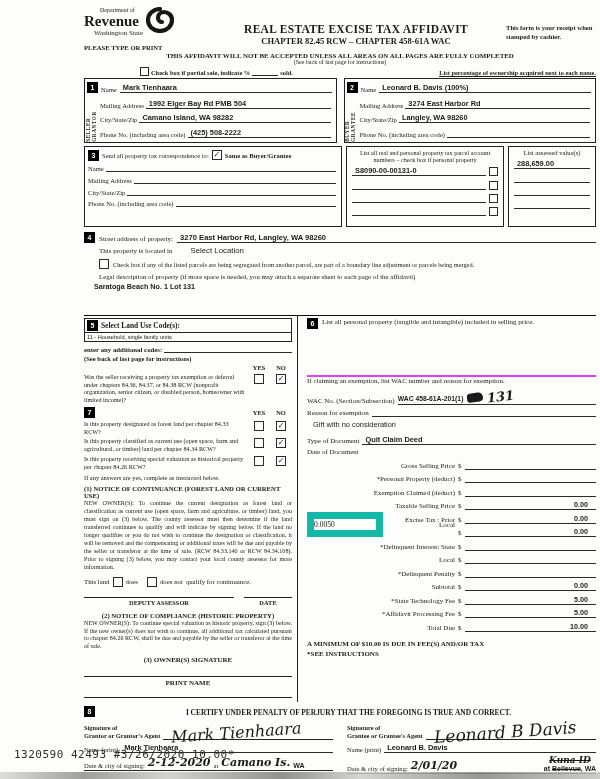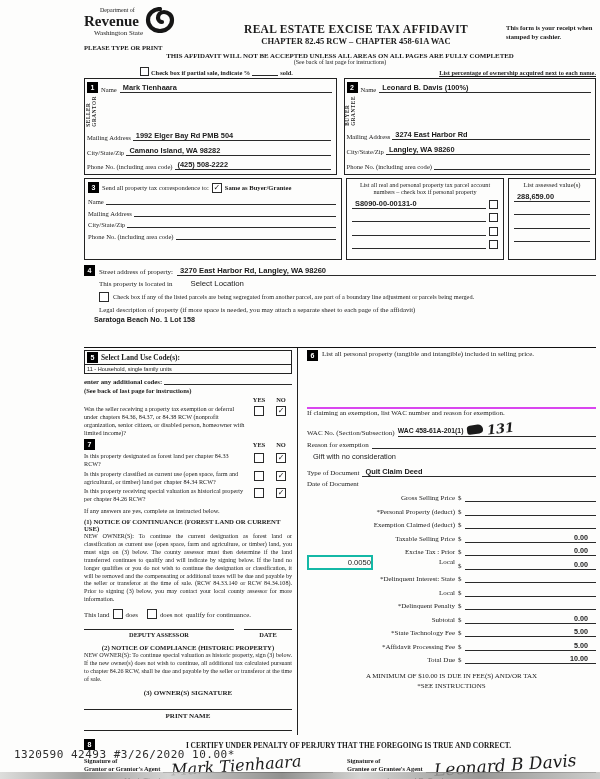--- a/index.html
+++ b/index.html
@@ -31,21 +31,21 @@
   .warn{font-size:6.9px;font-weight:bold;text-align:center;margin-top:1px;}
   .seeback{font-size:6px;text-align:center;}
   .partial-row{display:flex;align-items:flex-end;font-size:6.4px;font-weight:bold;margin:2px 0 1px 56px;}
   .partial-row .gap{margin:0 2px;}
 
   
   .parties{display:flex;gap:7px;margin-top:2px;}
   .party{flex:1;border:1px solid #222;}
   .namerow{display:flex;align-items:flex-end;gap:3px;padding:3px 4px 1px 2px;font-size:6.6px;}
   .namerow .u{flex:1;}
-  .party-inner{display:flex;flex-direction:column;}
+  .party-inner{display:flex;}
   .vlabel{width:13px;display:flex;justify-content:center;gap:0px;padding-top:2px;}
   .vword{writing-mode:vertical-rl;transform:rotate(180deg);font-size:5.2px;font-weight:bold;
          letter-spacing:.6px;line-height:1.1;}
   .fields{flex:1;padding:0 5px 4px 2px;}
   .frow{display:flex;align-items:flex-end;font-size:6.6px;margin-top:4.6px;gap:2px;}
   .frow .u{flex:1;}
   .tv{font-family:"Liberation Sans",sans-serif;font-weight:bold;font-size:7.4px;padding-left:3px;}
 
   
   .corr-row{display:flex;gap:4px;margin-top:3px;}
@@ -116,26 +116,26 @@
   .docrow{display:flex;align-items:flex-end;gap:3px;margin-top:6px;font-size:7px;}
   .docrow .u{flex:1;}
   .hw-date{font-family:"DejaVu Serif",serif;font-style:italic;font-weight:bold;font-size:13px;
            padding-left:14px;}
 
   .feetable{margin-top:2px;}
   .feerow{display:flex;align-items:flex-end;font-size:7px;margin-top:1.5px;height:12px;}
   .feelabel{width:148px;text-align:right;padding-right:3px;display:flex;justify-content:flex-end;
             align-items:center;gap:4px;}
   .feelabel.wbox{justify-content:space-between;}
-  .ratebox{border:2px solid #14b8a6;width:62px;text-align:right;font-family:Liberation Sans, sans-serif;
+  .ratebox{border:7px solid #14b8a6;width:62px;text-align:left;font-family:Liberation Serif, serif;
            font-size:7.6px;padding:1px 0;}
   .fee-d{width:7px;}
   .feeline{flex:1;border-bottom:1px solid #2a2a2a;text-align:right;}
   .feeval{font-family:"Liberation Sans",sans-serif;font-size:7.2px;font-weight:bold;padding-right:8px;}
-  .minnote{font-size:7px;font-weight:normal;text-align:center;margin-top:8px;line-height:1.4;}
+  .minnote{font-size:7px;font-weight:bold;text-align:left;margin-top:8px;line-height:1.4;}
 
   
   .cert{margin-top:4px;}
   .certhead{display:flex;align-items:flex-end;gap:6px;}
   .certstmt{flex:1;text-align:center;font-size:7.4px;font-weight:bold;}
   .sigcols{display:flex;gap:14px;margin-top:2px;}
   .sigcol{flex:1;}
   .sigrow{display:flex;align-items:flex-end;gap:3px;}
   .siglab{font-size:6.4px;line-height:1.25;font-weight:bold;flex:none;}
   .sigline{flex:1;border-bottom:1px solid #222;position:relative;height:20px;}
@@ -327,21 +327,21 @@
     <div class="prow2" style="margin-left:15px">
       <span>This property is located in</span>
       <span class="loc-val">Select Location</span>
     </div>
     <div class="seg" style="margin-left:15px">
       <span class="cb"></span>
       <span>Check box if any of the listed parcels are being segregated from another parcel, are part of a boundary line adjustment or parcels being merged.</span>
     </div>
     <div style="font-size:6.8px;margin:4px 0 0 15px">Legal description of property (if more space is needed, you may attach a separate sheet to each page of the affidavit)</div>
     <div class="legal-lines">
-      <div>Saratoga Beach No. 1 Lot 158</div>
+      <div>Saratoga Beach No. 1 Lot 131</div>
     </div>
     <div class="prop-space"></div>
   </div>
 
   <div class="rule"></div>
 
   <div class="main">
     <div class="lcol">
 
       <div class="lu-head">

